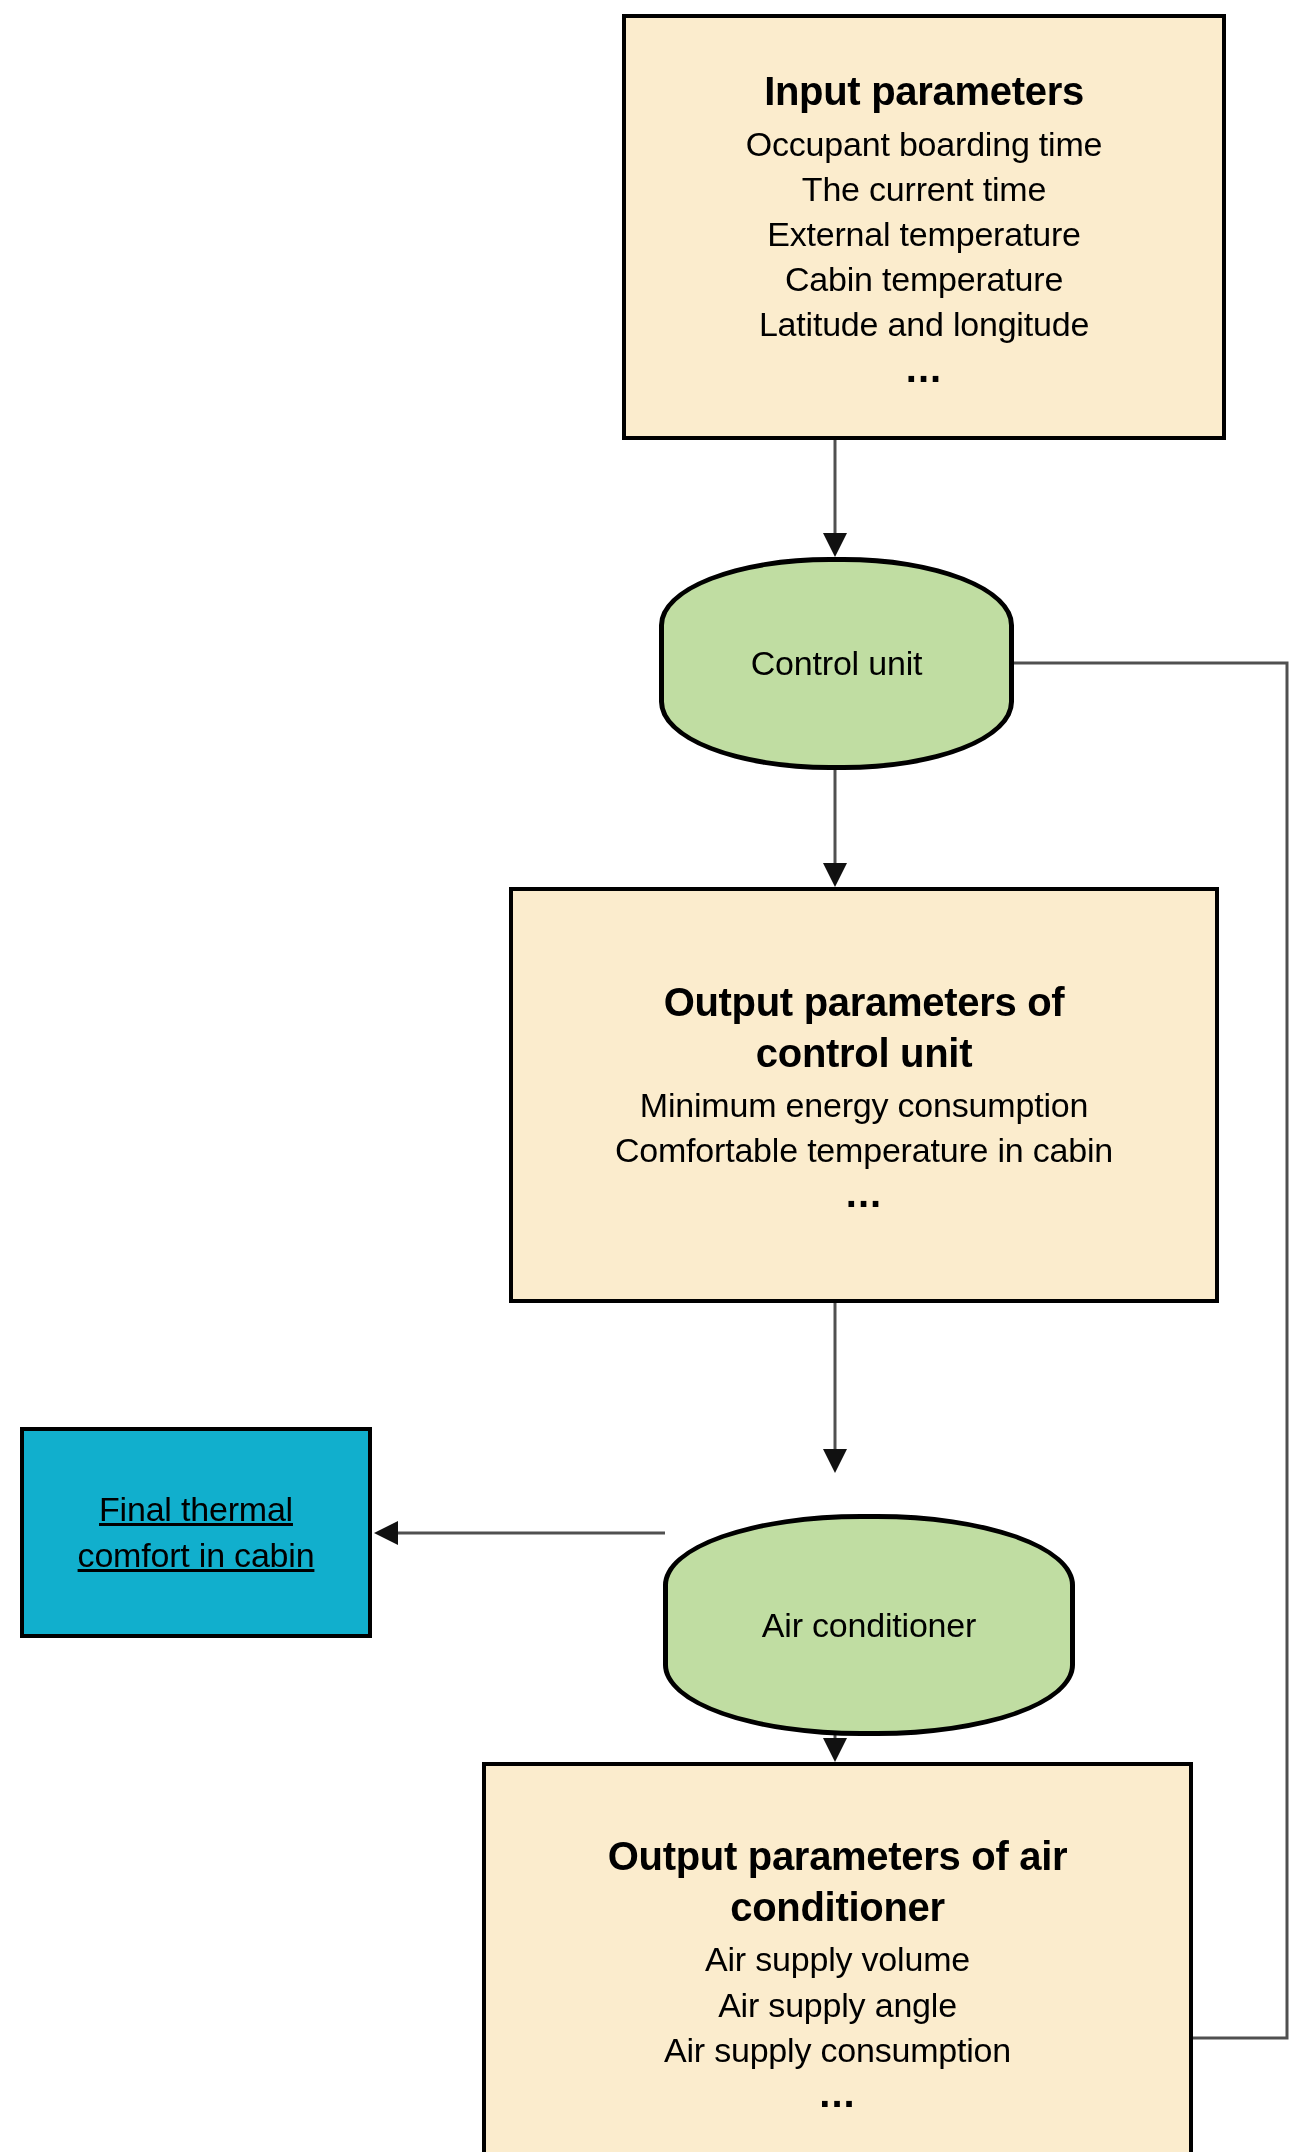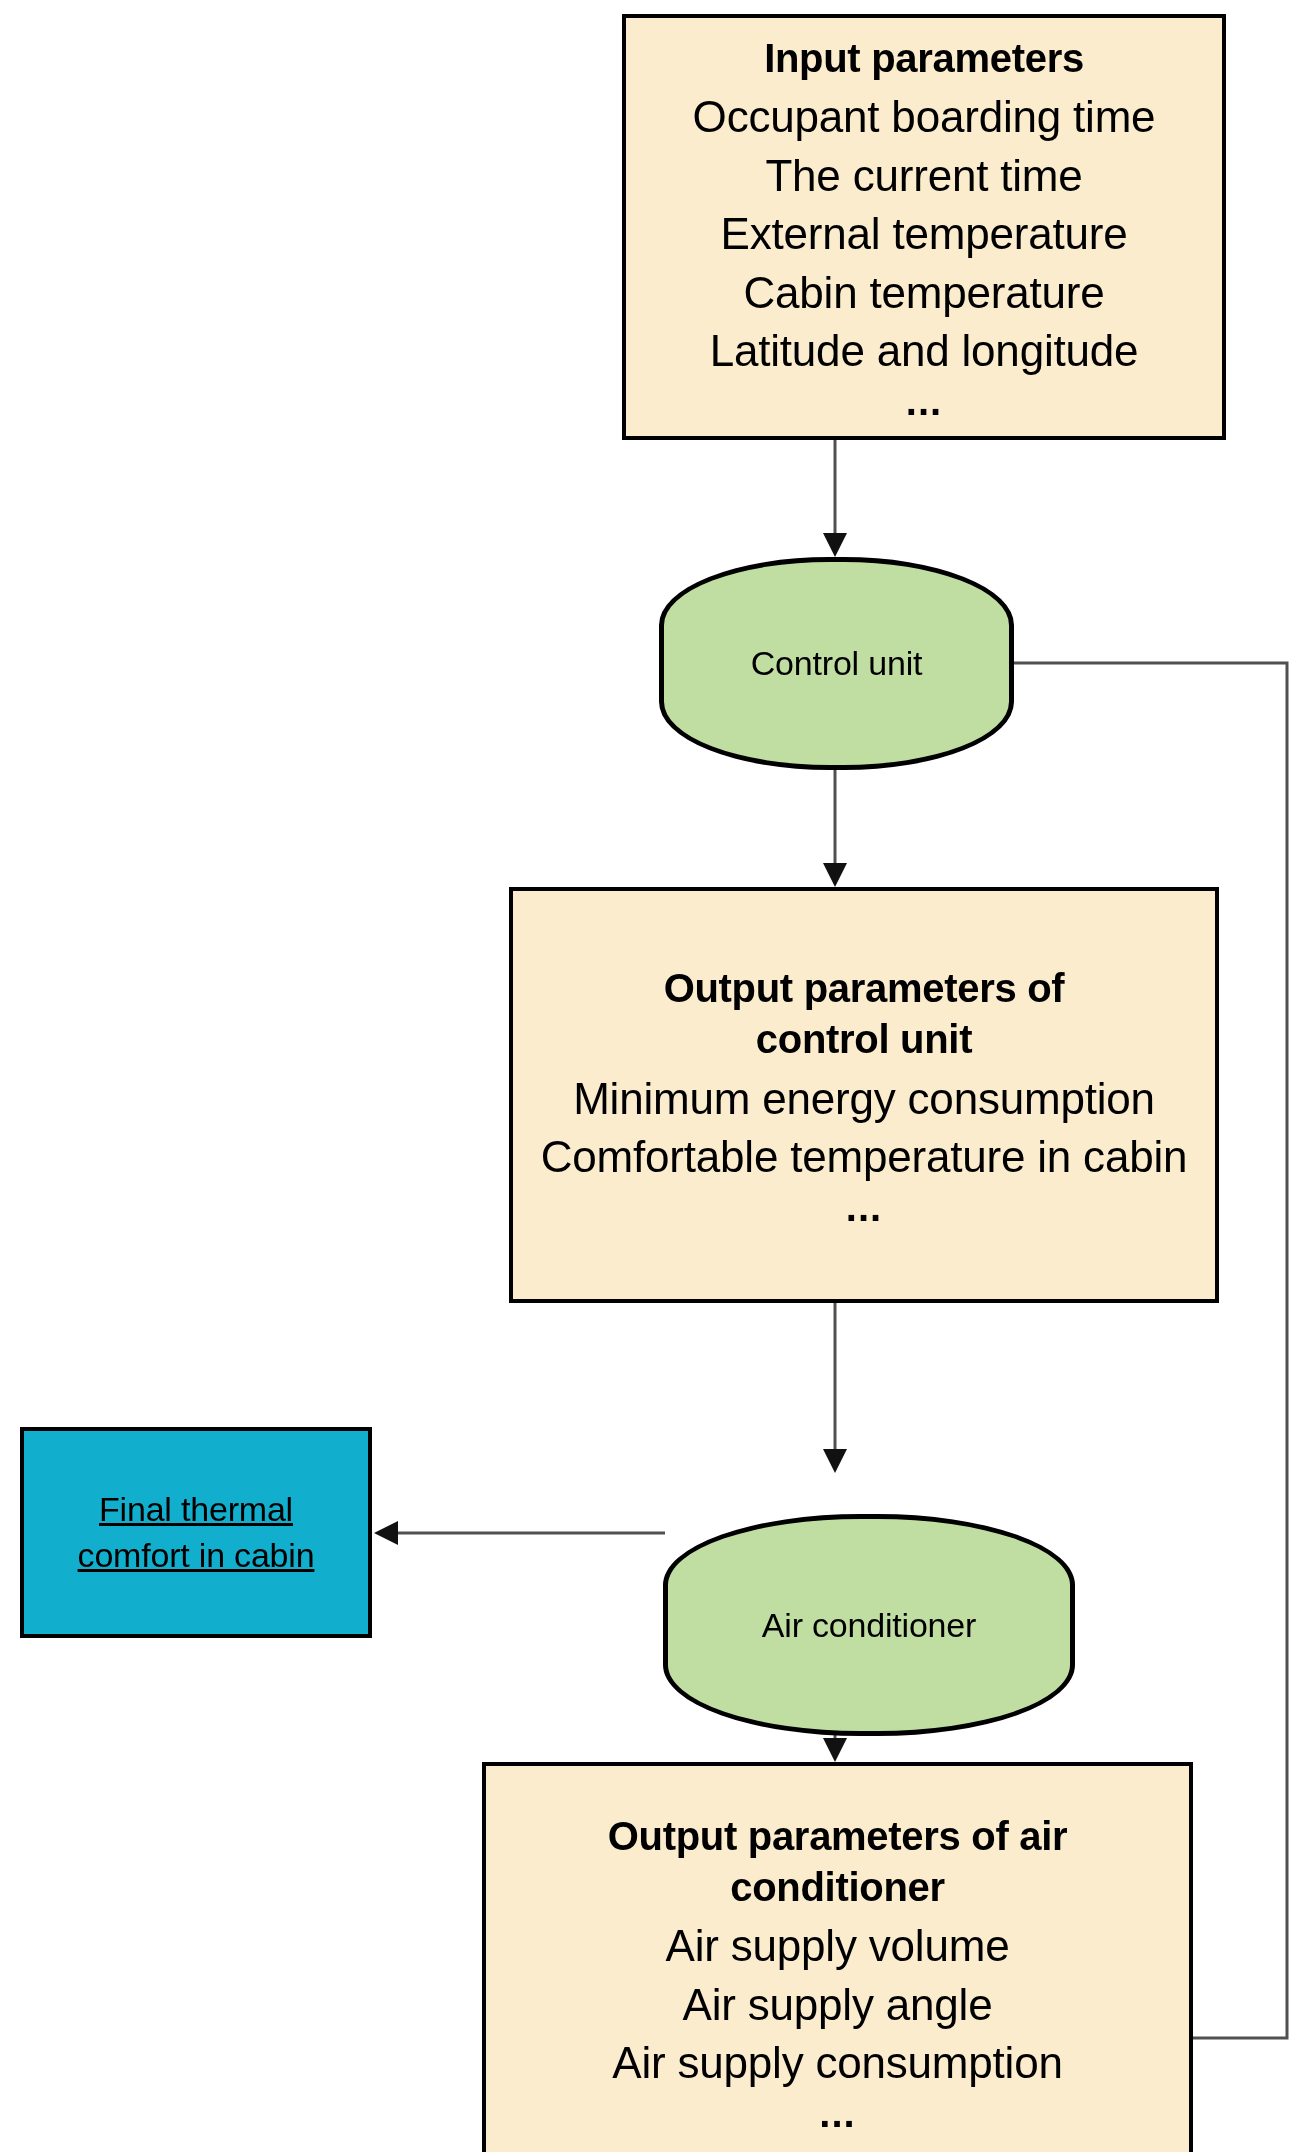--- a/index.html
+++ b/index.html
@@ -40,21 +40,21 @@
     border: 5px solid #000000;
     border-radius: 48% / 32%;
   }
   .title {
     font-weight: bold;
     font-size: 40px;
     line-height: 1.28;
     letter-spacing: -0.3px;
   }
   .line {
-    font-size: 44px;
+    font-size: 34px;
     line-height: 1.33;
     letter-spacing: -0.2px;
   }
   .dots {
     font-size: 40px;
     font-weight: bold;
     line-height: 1.0;
     letter-spacing: 1px;
   }
   .oval-label {

